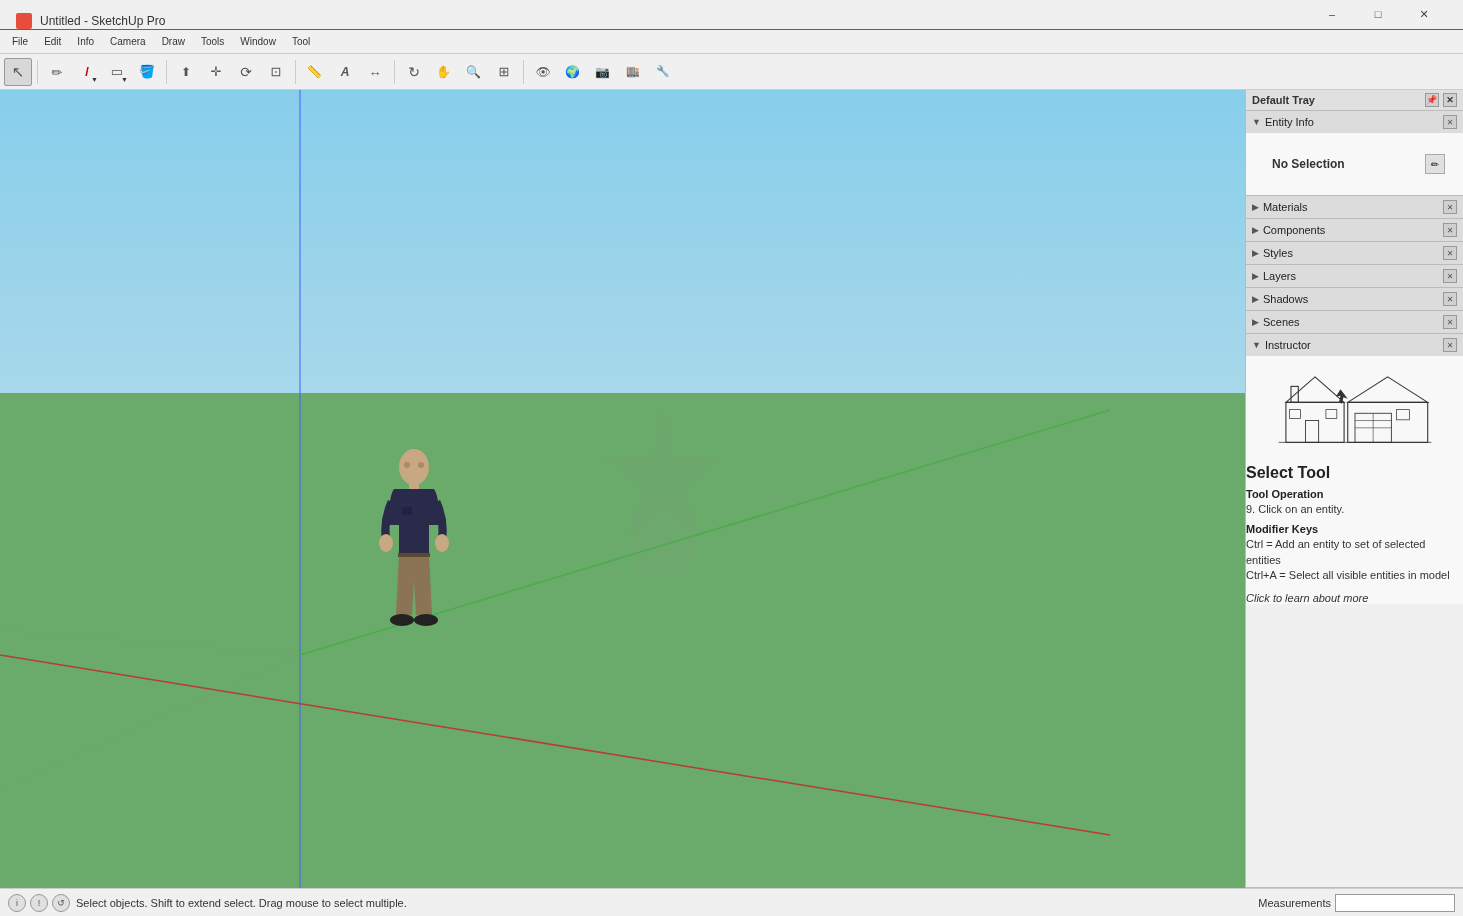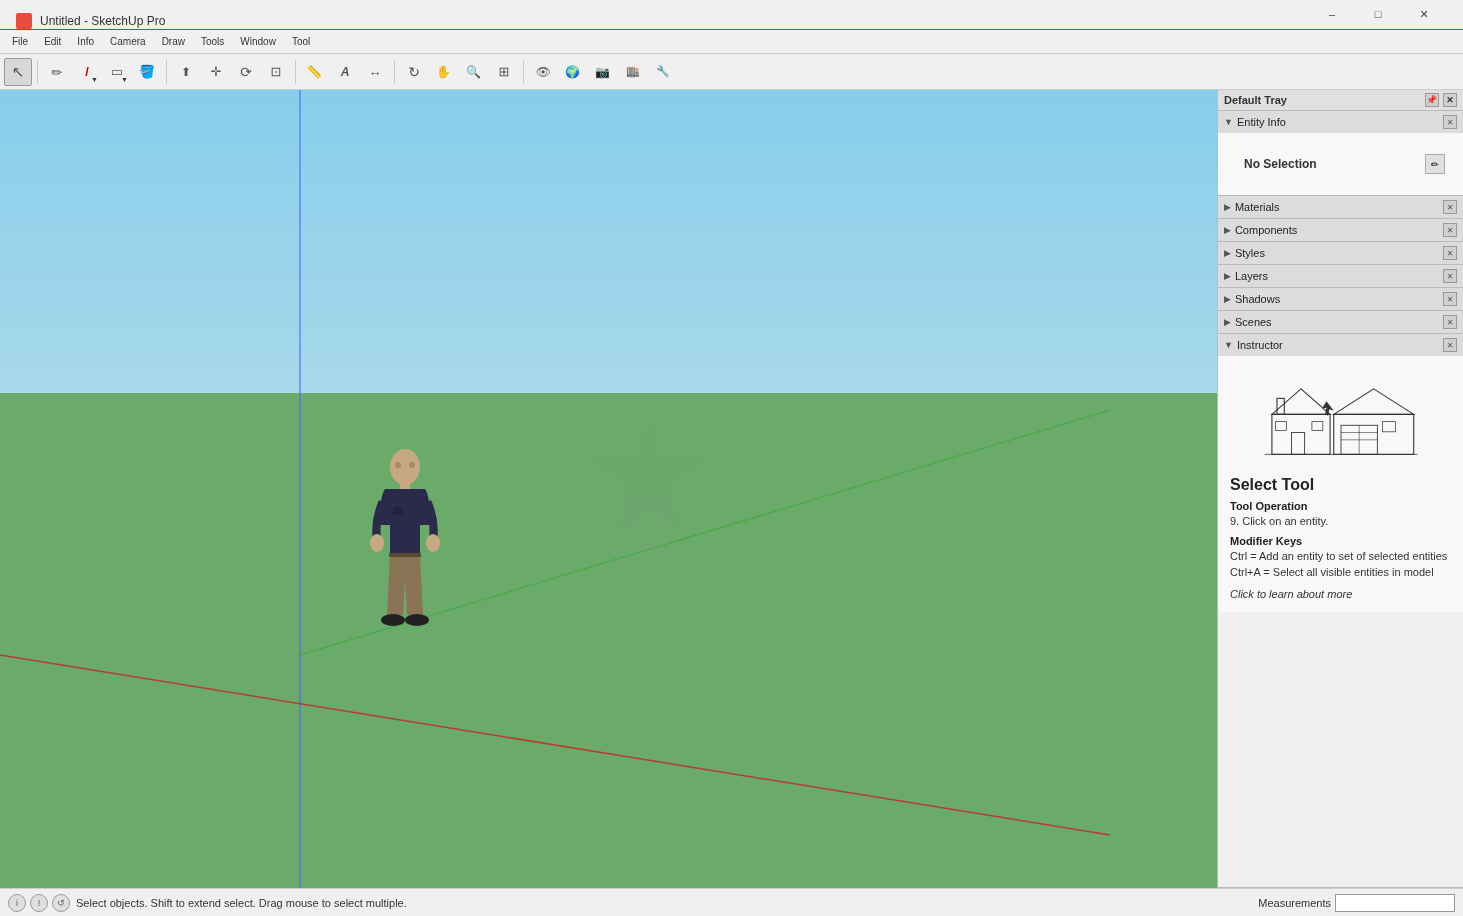--- a/index.html
+++ b/index.html
@@ -123,21 +123,21 @@
     #figure {
       position: absolute;
       bottom: 28%;
       left: 30%;
       width: 80px;
       height: 220px;
     }
 
     
     #right-panel {
-      width: 246px;
+      width: 218px;
       background: #f0f0f0;
       border-left: 1px solid #bbb;
       display: flex;
       flex-direction: column;
       overflow-y: auto;
       overflow-x: hidden;
     }
 
     
     #default-tray-header {
@@ -195,21 +195,21 @@
     }
     #no-selection-text {
       font-size: 12px;
       font-weight: bold;
       color: #333;
       padding: 6px 8px;
     }
 
     
     #instructor-content {
-      padding: 12px;
+      padding: 0;
       background: #f8f8f8;
       flex: 1;
     }
     #instructor-diagram {
       width: 100%;
       height: 100px;
       display: flex;
       align-items: center;
       justify-content: center;
       margin-bottom: 8px;

